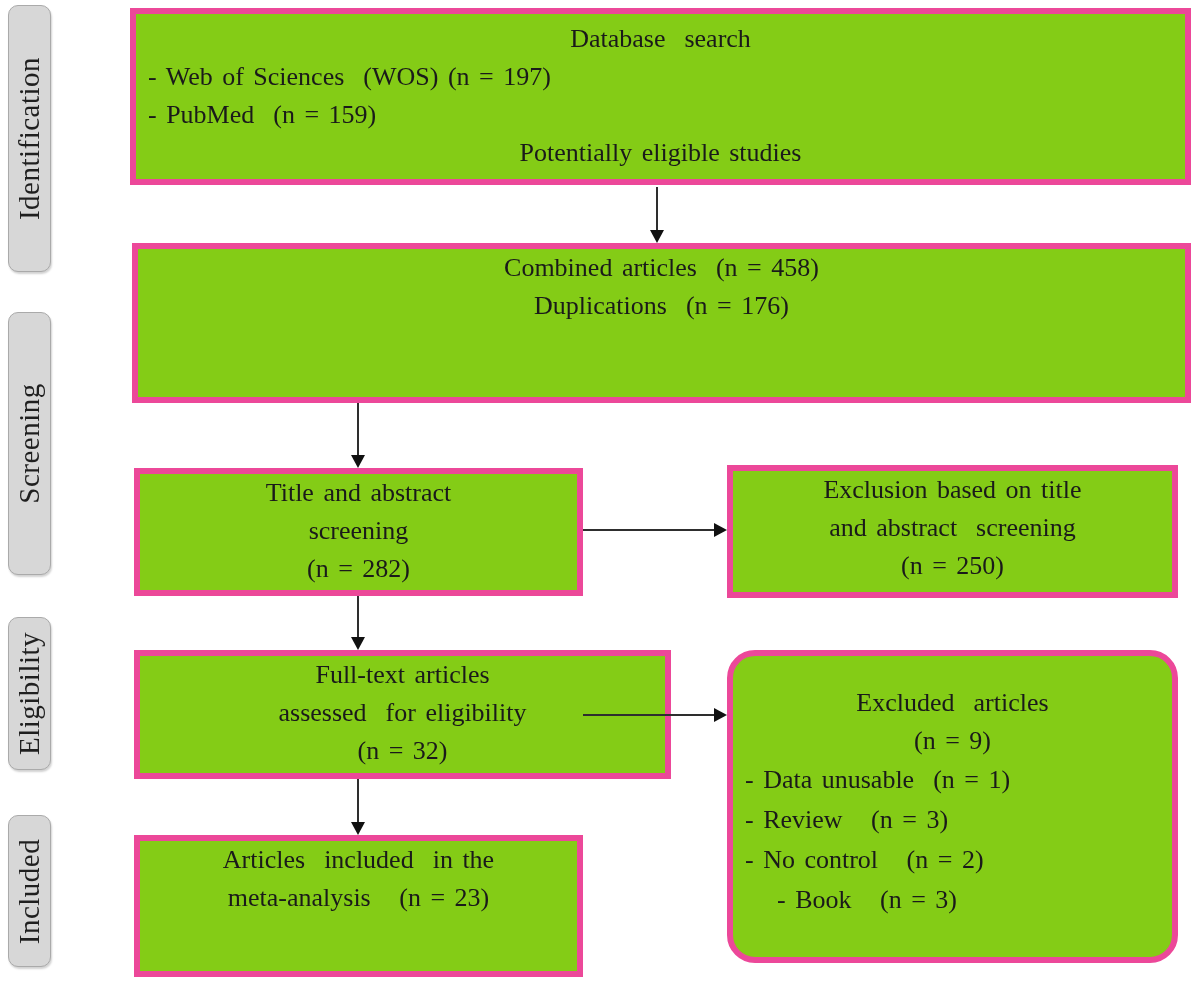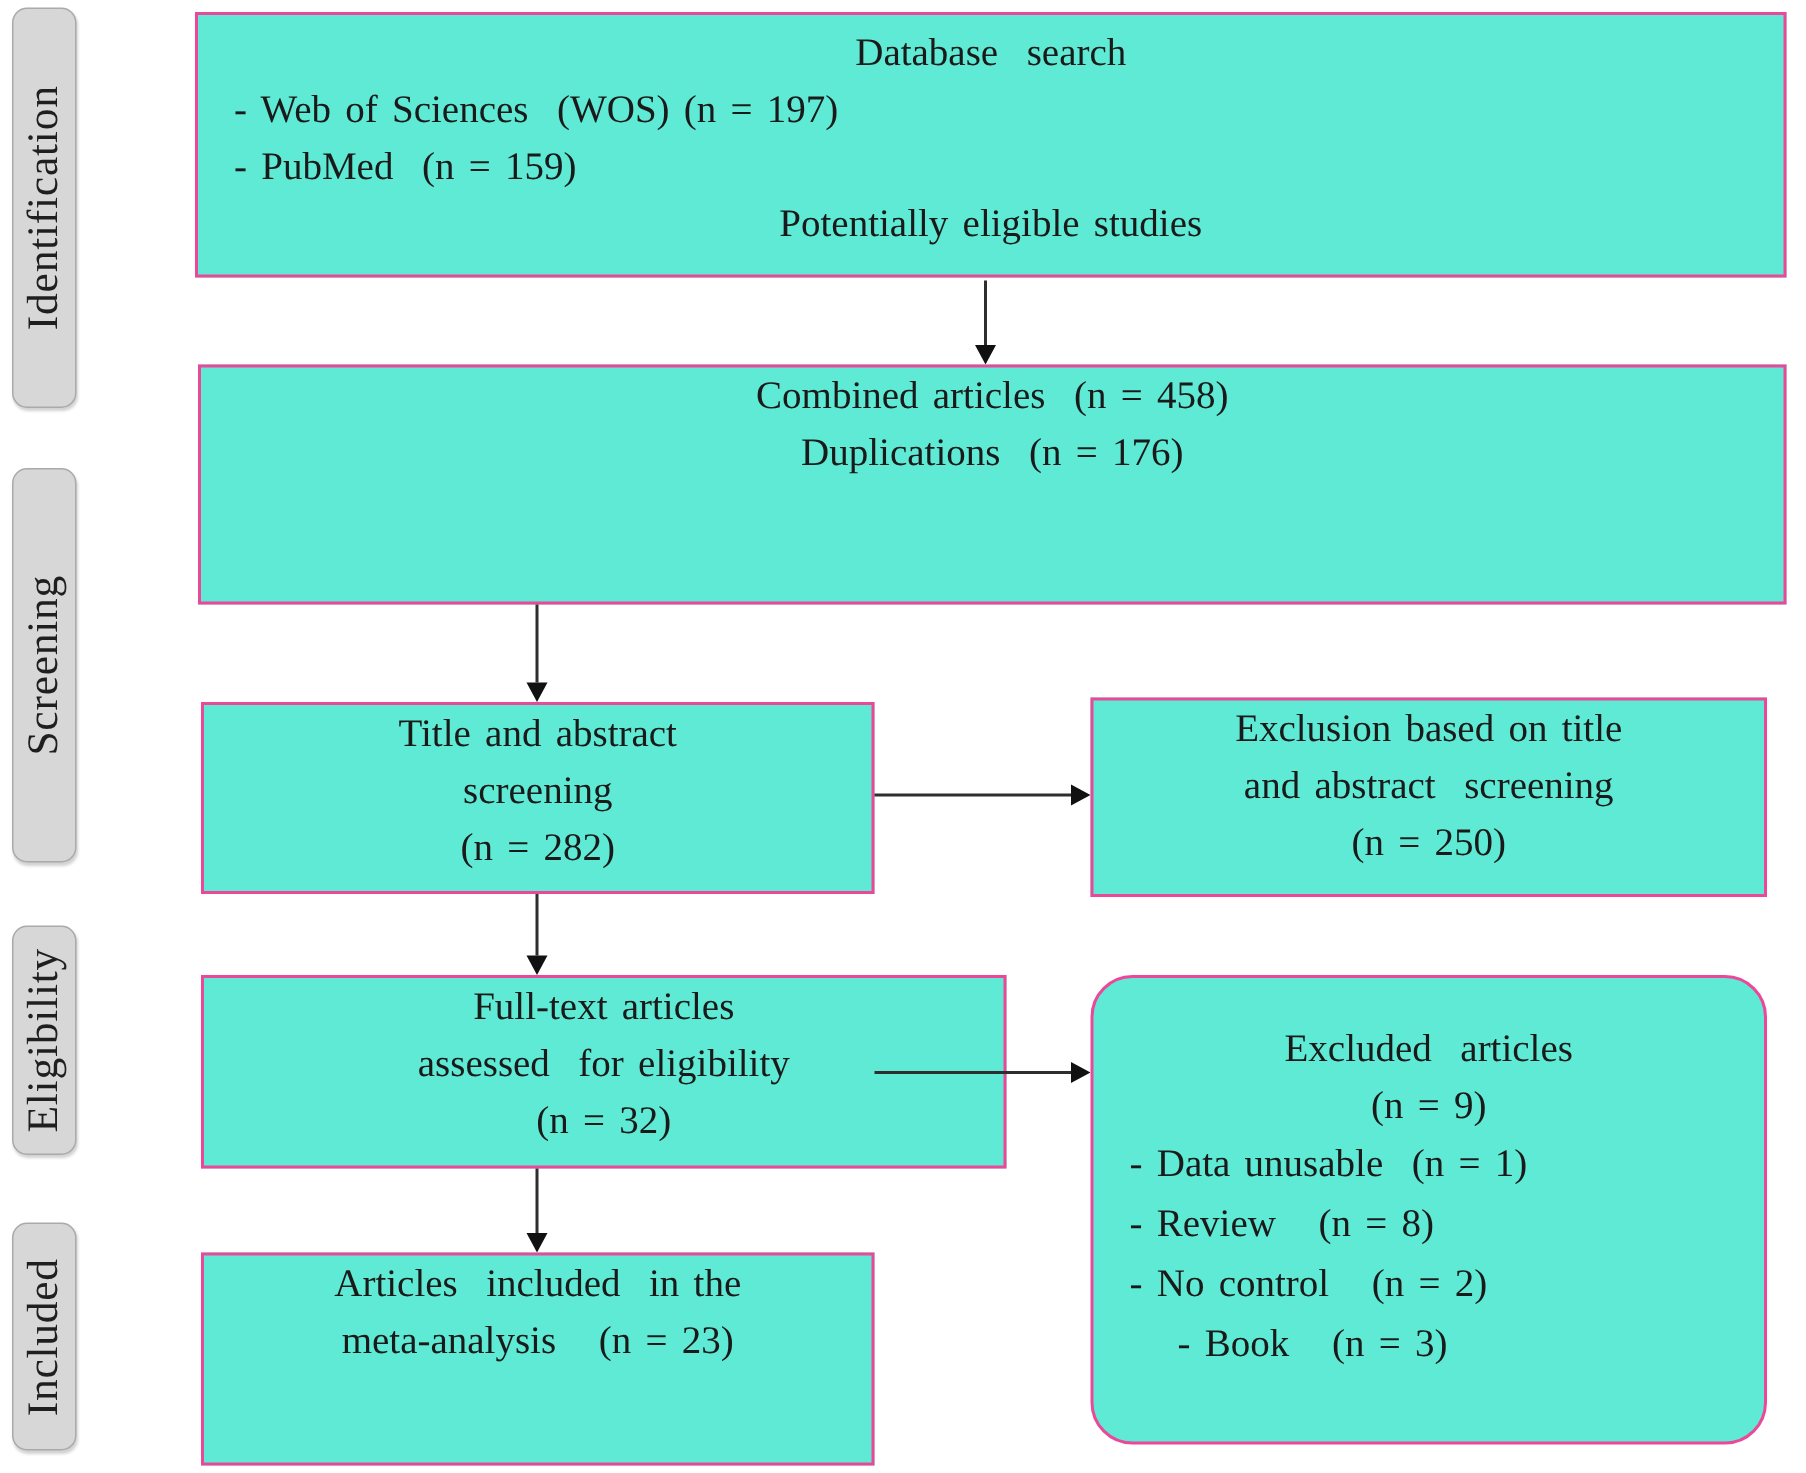--- a/index.html
+++ b/index.html
@@ -8,33 +8,33 @@
     width: 1204px;
     height: 982px;
     background: #ffffff;
     font-family: "Liberation Serif", "DejaVu Serif", serif;
     color: #1a1a1a;
     overflow: hidden;
   }
   
   .fbox {
     position: absolute;
-    border: 2px solid #ec4899;
-    background: #5eead4;
+    border: 6px solid #ec4899;
+    background: #84cc16;
     box-sizing: border-box;
   }
   .t {
     font-size: 26px;
     line-height: 38px;
     white-space: pre-wrap;
     word-spacing: 3px;
     color: #1a1a1a;
   }
   .center { text-align: center; }
-  .left-items { text-align: left; padding-left: 24px; }
+  .left-items { text-align: left; padding-left: 12px; }
   .vcenter {
     display: flex;
     flex-direction: column;
     justify-content: flex-start;
   }
   
   .pill {
     position: absolute;
     left: 8px;
     width: 43px;
@@ -133,21 +133,21 @@
   </div>
 
   <div class="hline" style="left:583px; top:714px; width:132px;"></div>
   <div class="arrow-right" style="left:714px; top:708px;"></div>
 
   <div class="fbox" style="left:727px; top:650px; width:451px; height:313px; padding-top:28px;border-radius:28px;">
     <div class="t center">Excluded  articles</div>
     <div class="t center">(n = 9)</div>
     <div class="left-items" style="line-height:40px;">
       <div class="t" style="line-height:40px;">- Data unusable  (n = 1)</div>
-      <div class="t" style="line-height:40px;">- Review   (n = 8)</div>
+      <div class="t" style="line-height:40px;">- Review   (n = 3)</div>
       <div class="t" style="line-height:40px;">- No control   (n = 2)</div>
       <div class="t" style="line-height:40px;margin-left:32px;">- Book   (n = 3)</div>
     </div>
   </div>
 
   <div class="vline" style="left:357px; top:779px; height:43px;"></div>
   <div class="arrow-down" style="left:351px; top:822px;"></div>
 
   <div class="fbox vcenter" style="left:134px; top:835px; width:449px; height:142px;">
     <div class="t center">Articles  included  in the</div>

